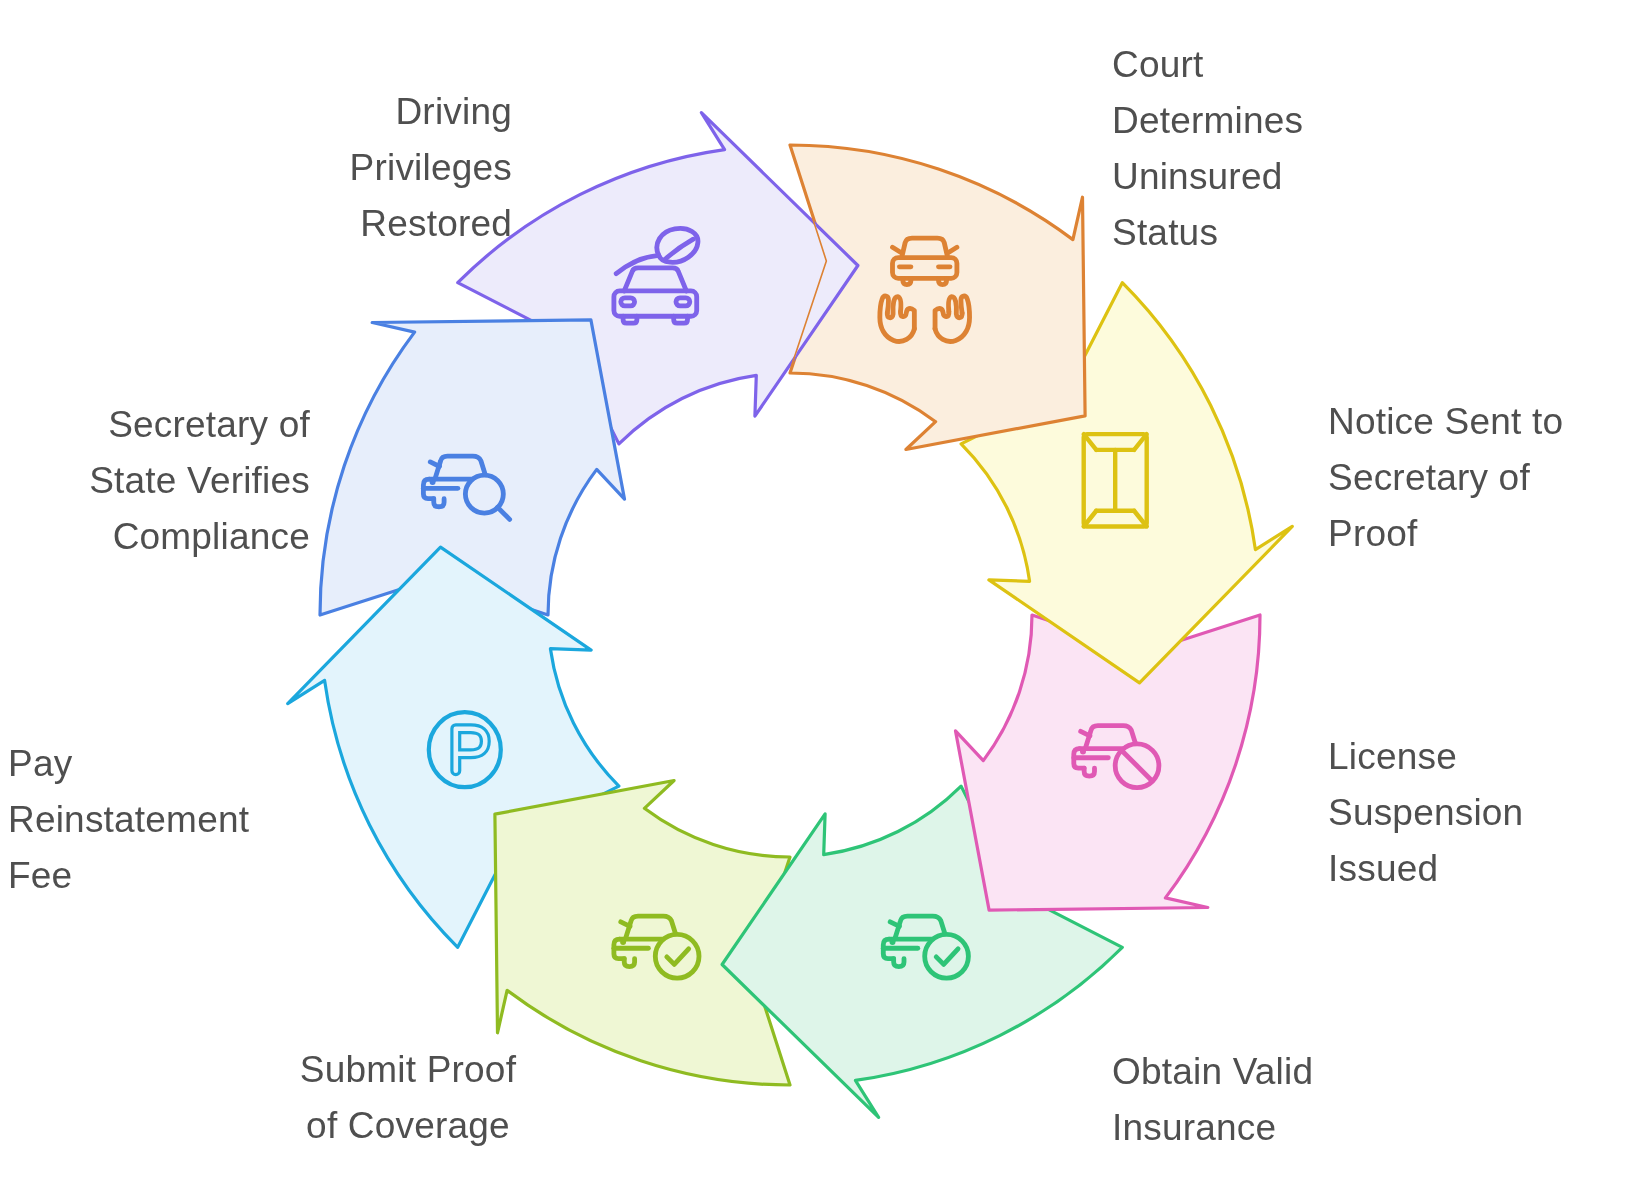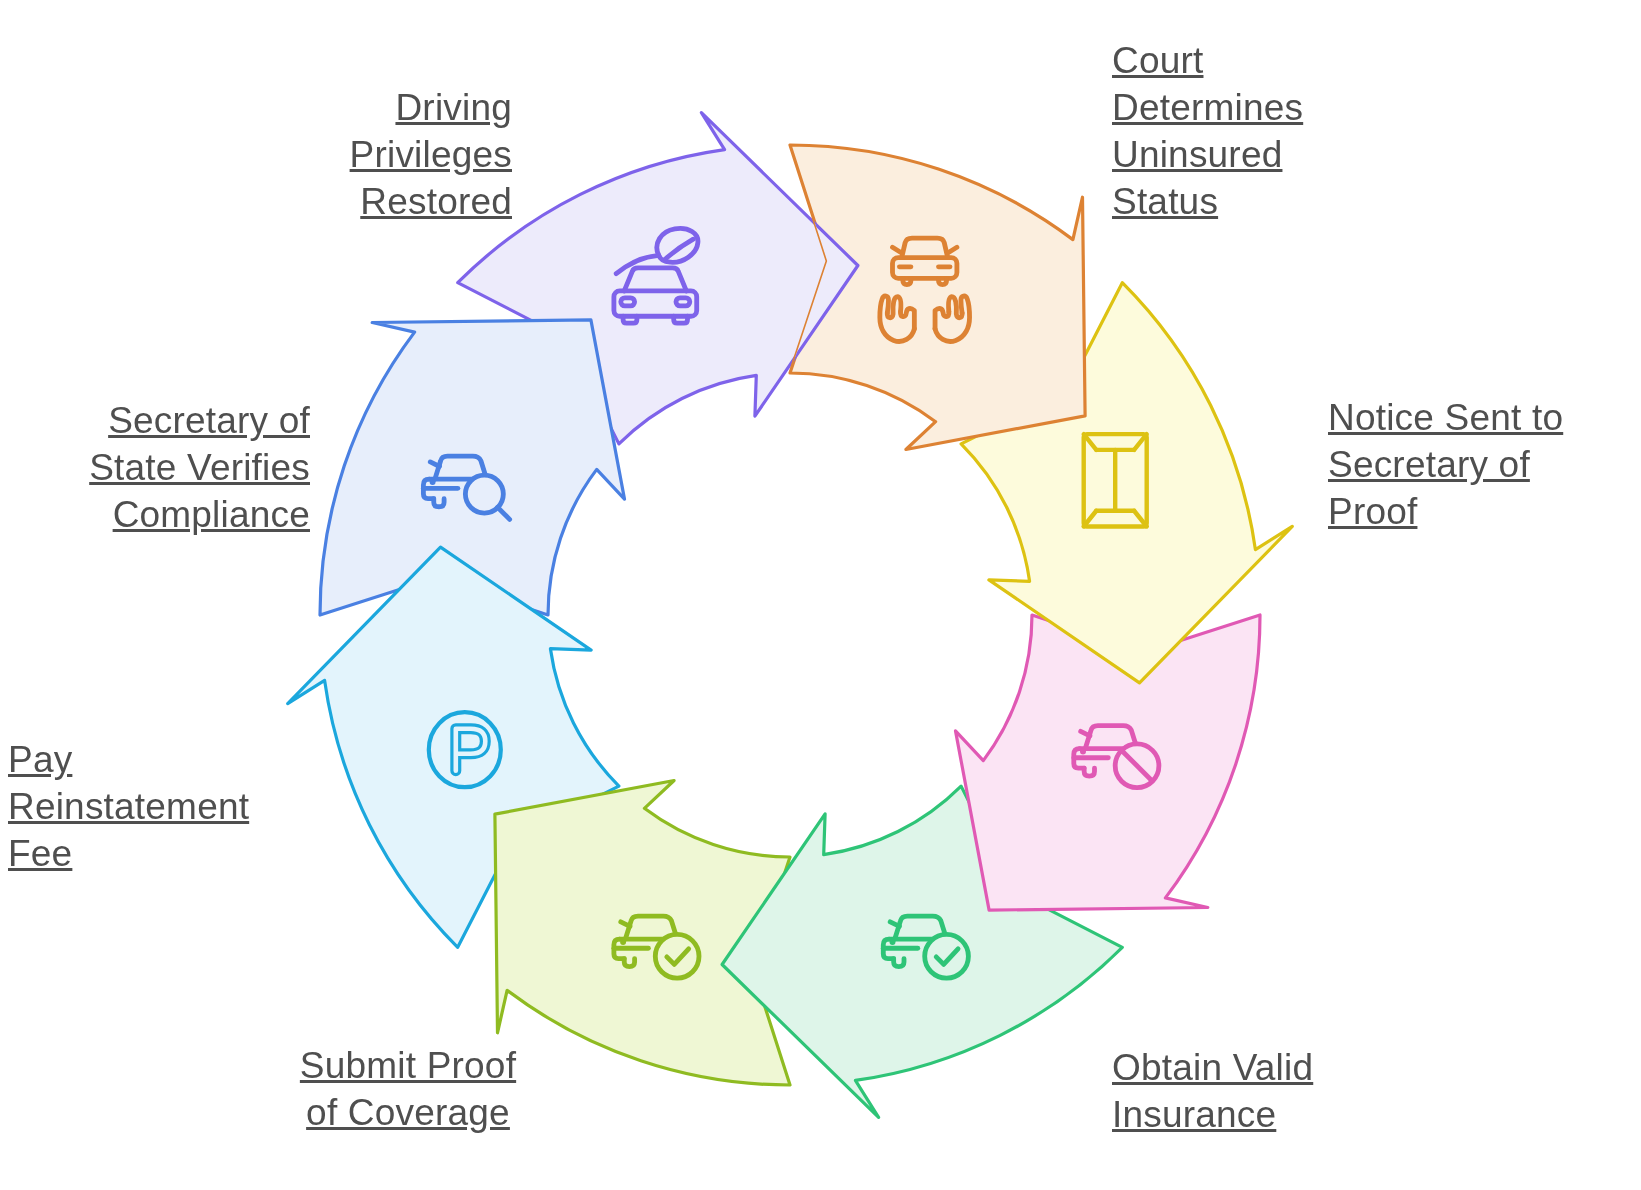--- a/index.html
+++ b/index.html
@@ -1,19 +1,19 @@
 <!DOCTYPE html>
 <html><head>
 <meta charset="utf-8">
 <style>
   html,body{margin:0;padding:0;}
   body{font-family:"Liberation Sans",sans-serif;}
   .stage{position:relative;width:1641px;height:1190px;overflow:hidden;background:#ffffff;}
   .stage svg{position:absolute;left:0;top:0;}
-  .label{position:absolute;white-space:pre-line;font-size:37px;line-height:47px;font-weight:400;letter-spacing:0.2px;text-decoration:underline;}
+  .label{position:absolute;white-space:pre-line;font-size:37px;line-height:56px;font-weight:400;letter-spacing:0.2px;}
   .arrow{stroke-width:3.2;stroke-linejoin:round;stroke-linecap:round;}
   .ic{fill:none;stroke:currentColor;stroke-width:4.2;stroke-linecap:round;stroke-linejoin:round;}
   .ic .dot{fill:currentColor;stroke:none;}
   .ic .badge{fill:var(--badge-bg,#ffffff);stroke:currentColor;stroke-width:4.2;}
   .ic .pThick{stroke-width:11;}
   .ic .pThin{stroke:var(--badge-bg,#ffffff);stroke-width:4.6;}
 </style>
 </head>
 <body>
 
@@ -130,20 +130,23 @@
 
   <div class="label" style="left:1112px;top:37px;width:330px;text-align:left">Court
 Determines
 Uninsured
 Status</div>
 
   <div class="label" style="left:1328px;top:394px;width:300px;text-align:left">Notice Sent to
 Secretary of
 Proof</div>
 
+  <div class="label" style="left:1328px;top:729px;width:300px;text-align:left">License
+Suspension
+Issued</div>
 
   <div class="label" style="left:1112px;top:1044px;width:330px;text-align:left">Obtain Valid
 Insurance</div>
 
   <div class="label" style="left:208px;top:1042px;width:400px;text-align:center">Submit Proof
 of Coverage</div>
 
   <div class="label" style="left:8px;top:736px;width:300px;">Pay
 Reinstatement
 Fee</div>

